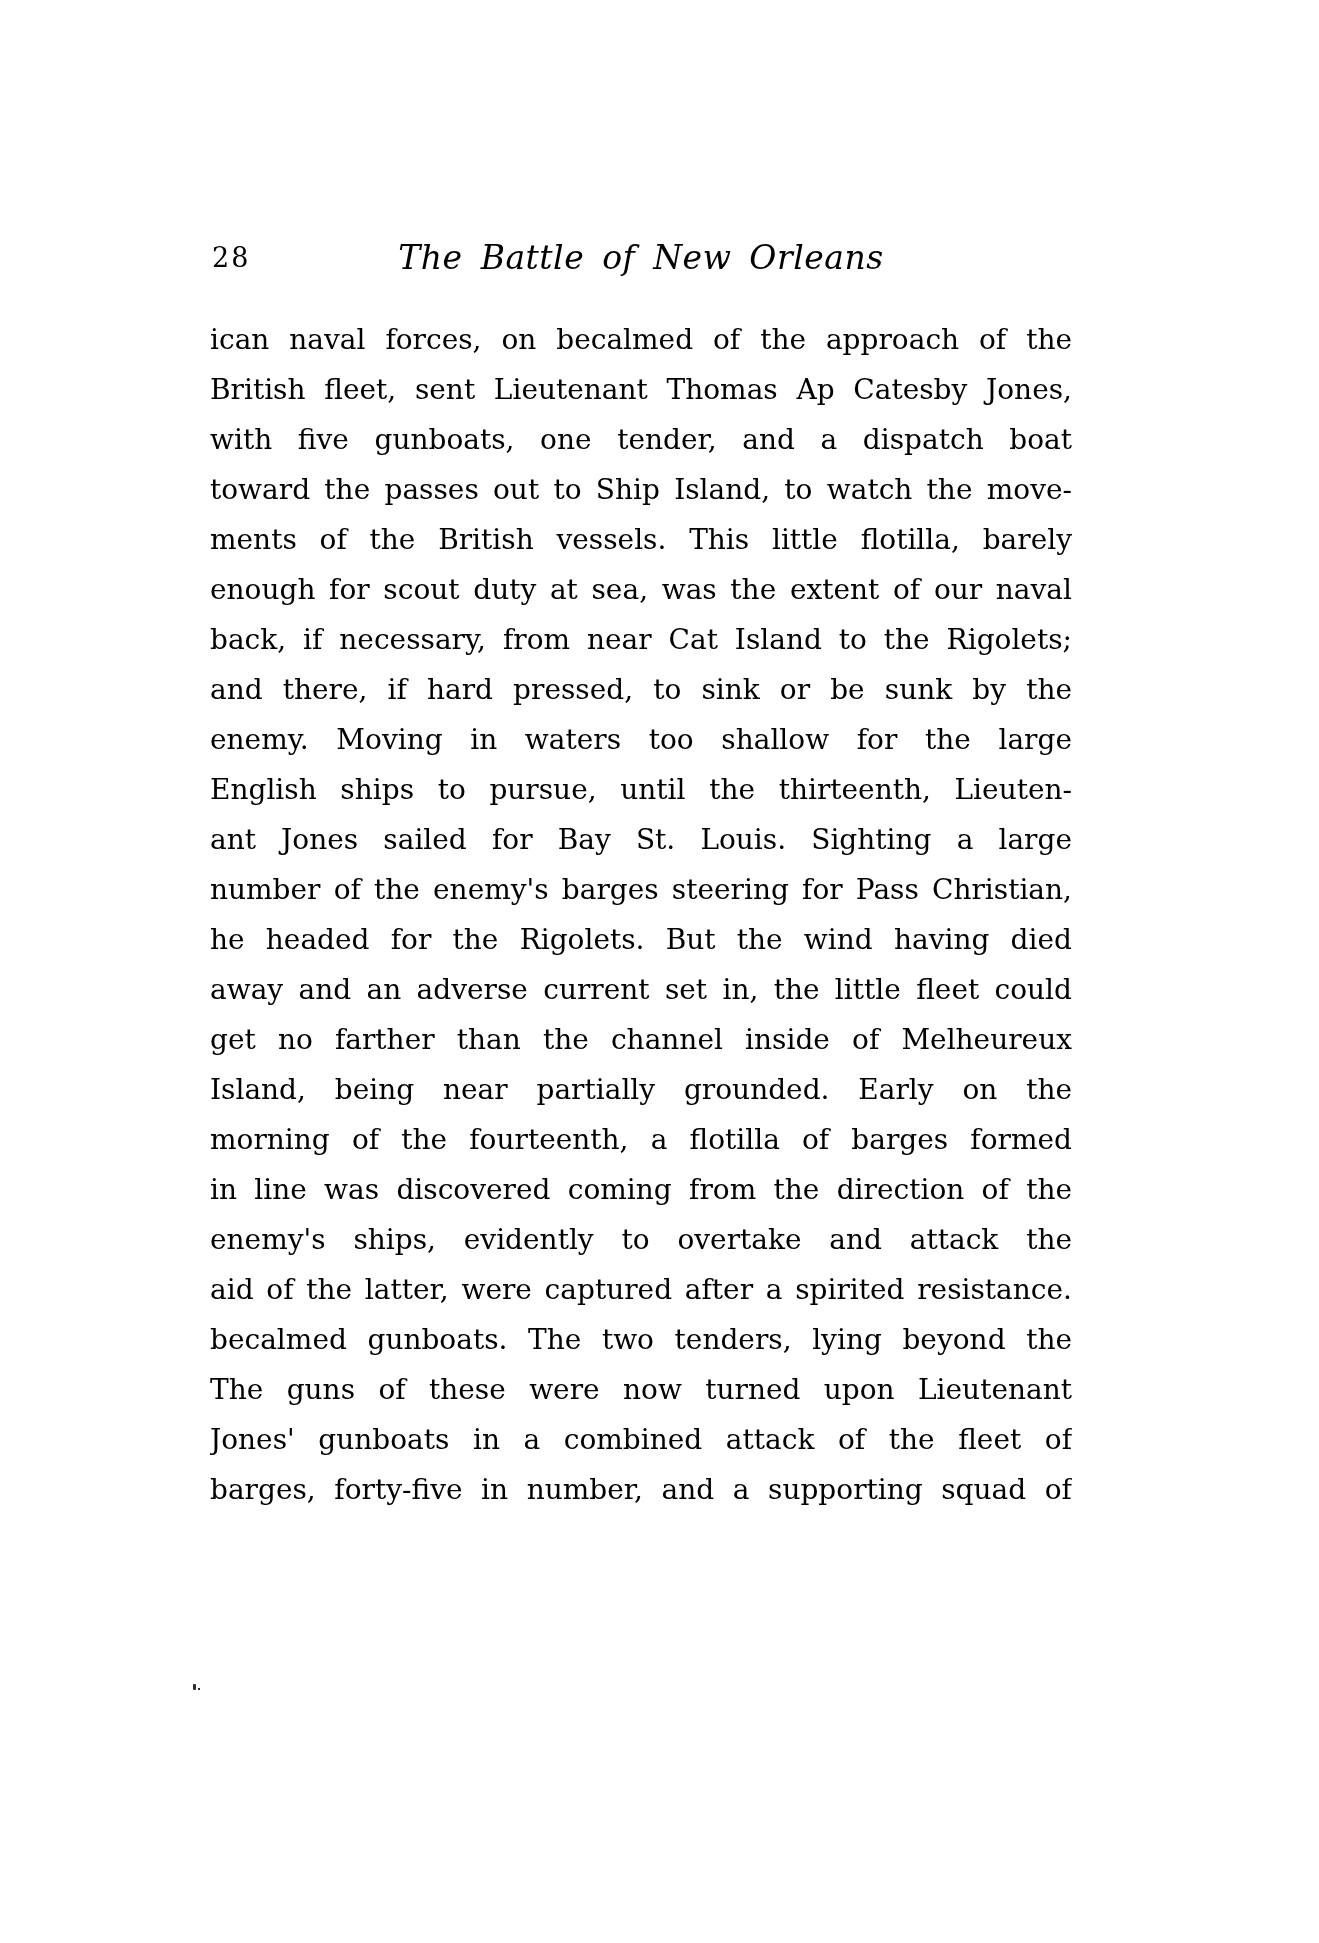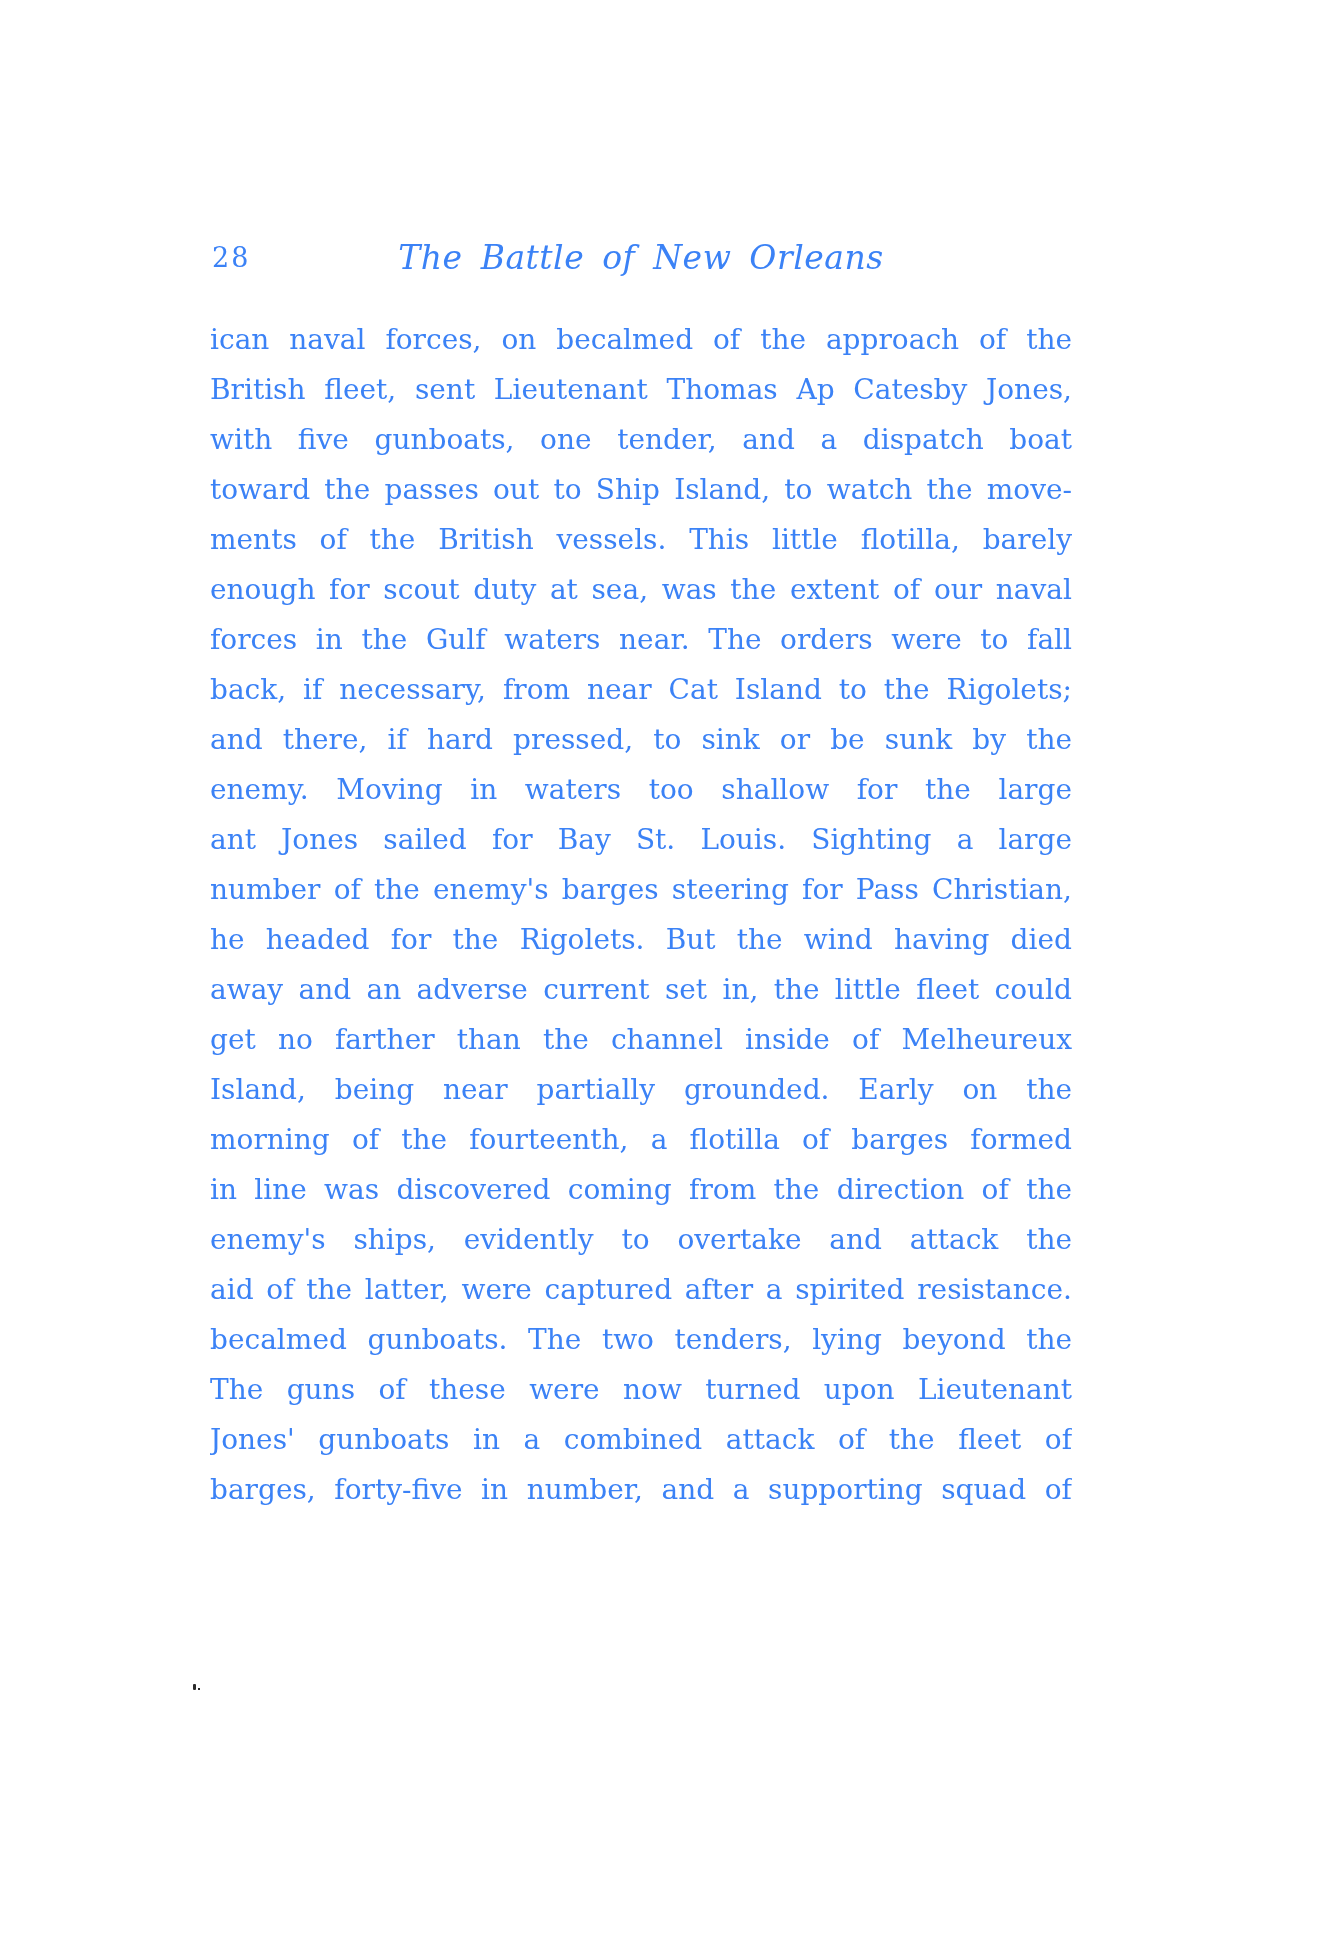--- a/index.html
+++ b/index.html
@@ -6,21 +6,21 @@
     margin: 0;
     padding: 0;
     background: #ffffff;
   }
   .page {
     position: relative;
     width: 1319px;
     height: 1943px;
     background: #ffffff;
     font-family: "DejaVu Serif", serif;
-    color: #3b82f6;
+    color: #000000;
     overflow: hidden;
   }
   .header {
     position: absolute;
     left: 210px;
     top: 226px;
     width: 862px;
     height: 48px;
   }
   .pagenum {
@@ -89,24 +89,24 @@
     <span class="title">The Battle of New Orleans</span>
   </div>
 
   <div class="body">
       <div class="line">ican naval forces, on becalmed of the approach of the</div>
       <div class="line">British fleet, sent Lieutenant Thomas Ap Catesby Jones,</div>
       <div class="line">with five gunboats, one tender, and a dispatch boat</div>
       <div class="line">toward the passes out to Ship Island, to watch the move-</div>
       <div class="line">ments of the British vessels. This little flotilla, barely</div>
       <div class="line">enough for scout duty at sea, was the extent of our naval</div>
-      <div class="line">forces in the Gulf waters near. The orders were to fall</div>
       <div class="line">back, if necessary, from near Cat Island to the Rigolets;</div>
       <div class="line">and there, if hard pressed, to sink or be sunk by the</div>
       <div class="line">enemy. Moving in waters too shallow for the large</div>
+      <div class="line">English ships to pursue, until the thirteenth, Lieuten-</div>
       <div class="line">ant Jones sailed for Bay St. Louis. Sighting a large</div>
       <div class="line">number of the enemy's barges steering for Pass Christian,</div>
       <div class="line">he headed for the Rigolets. But the wind having died</div>
       <div class="line">away and an adverse current set in, the little fleet could</div>
       <div class="line">get no farther than the channel inside of Melheureux</div>
       <div class="line">Island, being near partially grounded. Early on the</div>
       <div class="line">morning of the fourteenth, a flotilla of barges formed</div>
       <div class="line">in line was discovered coming from the direction of the</div>
       <div class="line">enemy's ships, evidently to overtake and attack the</div>
       <div class="line">aid of the latter, were captured after a spirited resistance.</div>

